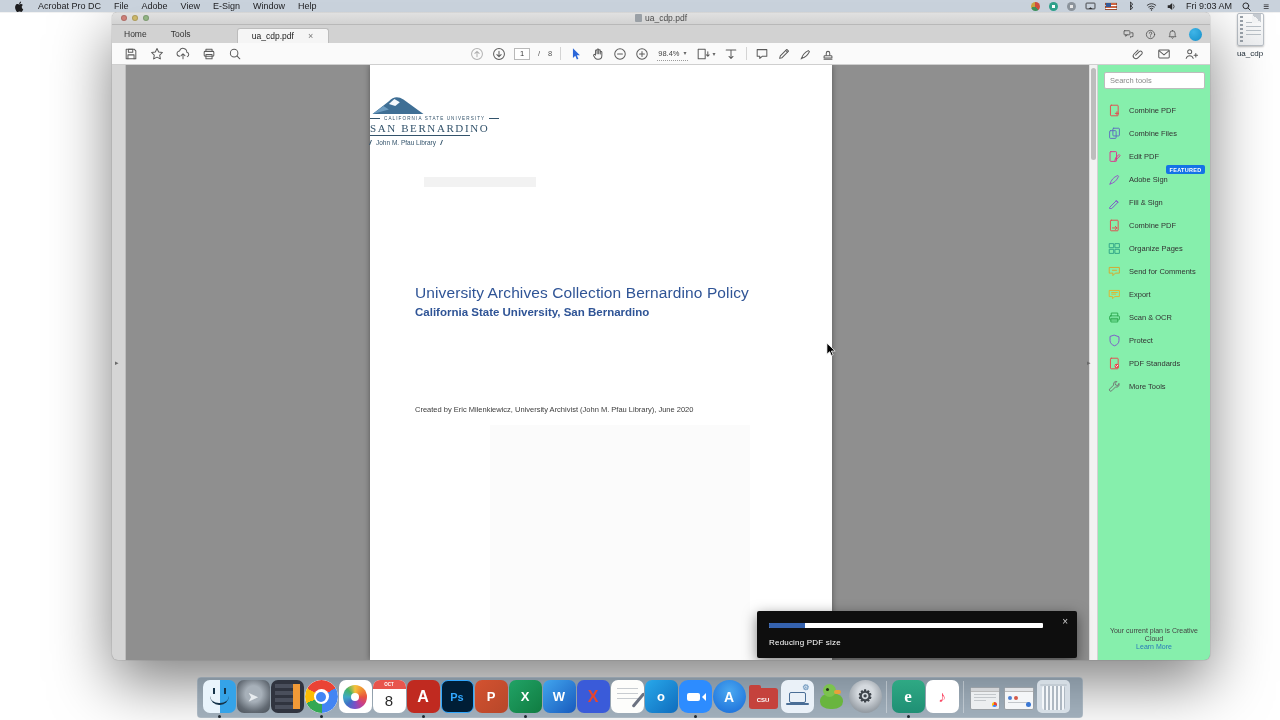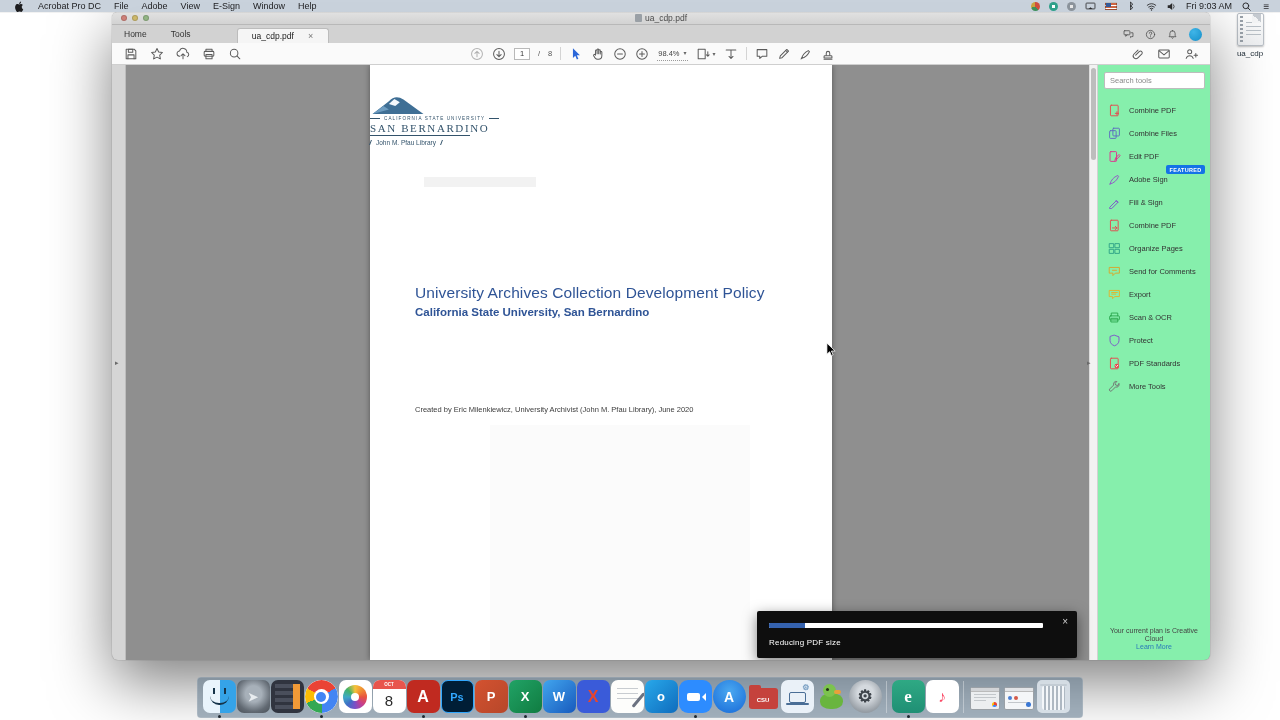--- a/index.html
+++ b/index.html
@@ -395,21 +395,21 @@
             <path d="M20 10 L26 4.5 L32 8 L27 12 Z" fill="#f4f8fb"></path>
             <path d="M2 21 L14 12 L20 16 Z" fill="#6d9cc0"></path>
           </svg>
           <div class="l1">CALIFORNIA STATE UNIVERSITY</div>
           <div class="l2">SAN BERNARDINO</div>
           <div class="rule"></div>
           <div class="l3">John M. Pfau Library</div>
         </div>
         <div class="ghost1"></div>
         <div class="ghost2"></div>
-        <div id="doc-title">University Archives Collection Development Policy</div>
+        <div id="doc-title">University Archives Collection Bernardino Policy</div>
         <div id="doc-subtitle">California State University, San Bernardino</div>
         <div id="doc-byline">Created by Eric Milenkiewicz, University Archivist (John M. Pfau Library), June 2020</div>
       </div>
       <div id="vscroll">
           <div class="thumb"></div>
         </div>
     </div>
 
     <div id="rightpanel">
       <span id="rp-handle">▸</span>

